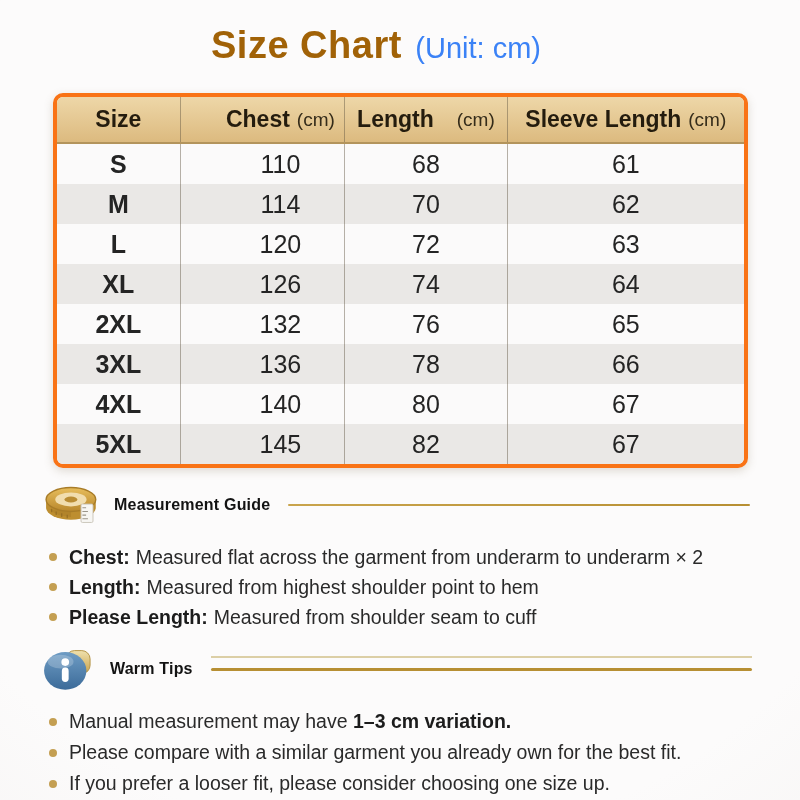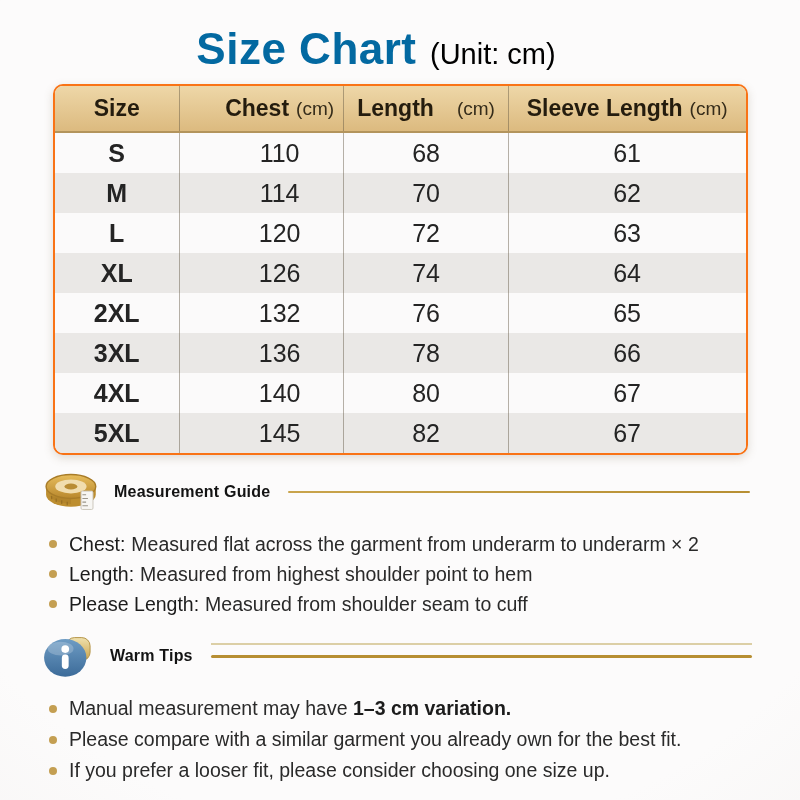--- a/index.html
+++ b/index.html
@@ -6,27 +6,27 @@
   html, body { width: 800px; height: 800px; }
   body {
     font-family: "Liberation Sans", sans-serif;
     background: radial-gradient(120% 115% at 50% 42%, #fcfbfb 55%, #f0eeec 100%);
     color: #222;
     overflow: hidden;
   }
 
   
   .title-wrap { padding-top: 24px; text-align: center; transform: translateX(-24px); }
-  .title-main { font-size: 44px; font-weight: bold; color: #0369a1; letter-spacing: 0.5px; }
-  .title-unit { font-size: 29px; font-weight: 400; color: #000000; margin-left: 9px; }
+  .title-main { font-size: 38px; font-weight: bold; color: #a16207; letter-spacing: 0.5px; }
+  .title-unit { font-size: 29px; font-weight: 400; color: #3b82f6; margin-left: 9px; }
 
   
   .size-table {
-    width: 695px; margin: 10px auto 0;
-    border: 2px solid #f97316; border-radius: 10px;
+    width: 695px; margin: 26px auto 0;
+    border: 4px solid #f97316; border-radius: 10px;
     overflow: hidden;
     box-shadow: 0 3px 10px rgba(120,100,70,0.22);
     background: #fbfafa;
   }
   .t-head {
     display: flex; height: 47px;
     background: linear-gradient(180deg, #eed7a8 0%, #dcba7f 100%);
     border-bottom: 2px solid #b3945c;
   }
   .t-row { display: flex; height: 40px; background: #fbfafa; }
@@ -54,21 +54,21 @@
     align-self: center; transform: translateY(-5px); }
   .rules-double .r-faint { position: absolute; top: 0; left: 0; right: 0; height: 1.5px; background: #dccfa6; }
   .rules-double .r-gold  { position: absolute; top: 12px; left: 0; right: 0; height: 2.5px; background: #b78f33; border-radius: 2px; }
 
   .blist { list-style: none; margin-top: 14px; }
   .blist li { position: relative; padding-left: 29px; font-size: 19.5px; color: #2a2a2a; line-height: 30px; }
   .blist li::before { content: ""; position: absolute; left: 9px; top: 11px; width: 8px; height: 8px;
     border-radius: 50%; background: #c49f52; }
   .wt .blist li { line-height: 31px; }
   .wt .blist li::before { top: 11.5px; }
-  .term { font-weight: normal; color: #1c1c1c; margin-right: 6px; }
+  .term { font-weight: bold; color: #1c1c1c; margin-right: 6px; }
   .b { font-weight: bold; color: #1c1c1c; }
 </style>
 </head>
 <body>
 
 <div class="title-wrap">
   <span class="title-main">Size Chart</span>
   <span class="title-unit">(Unit: cm)</span>
 </div>
 

